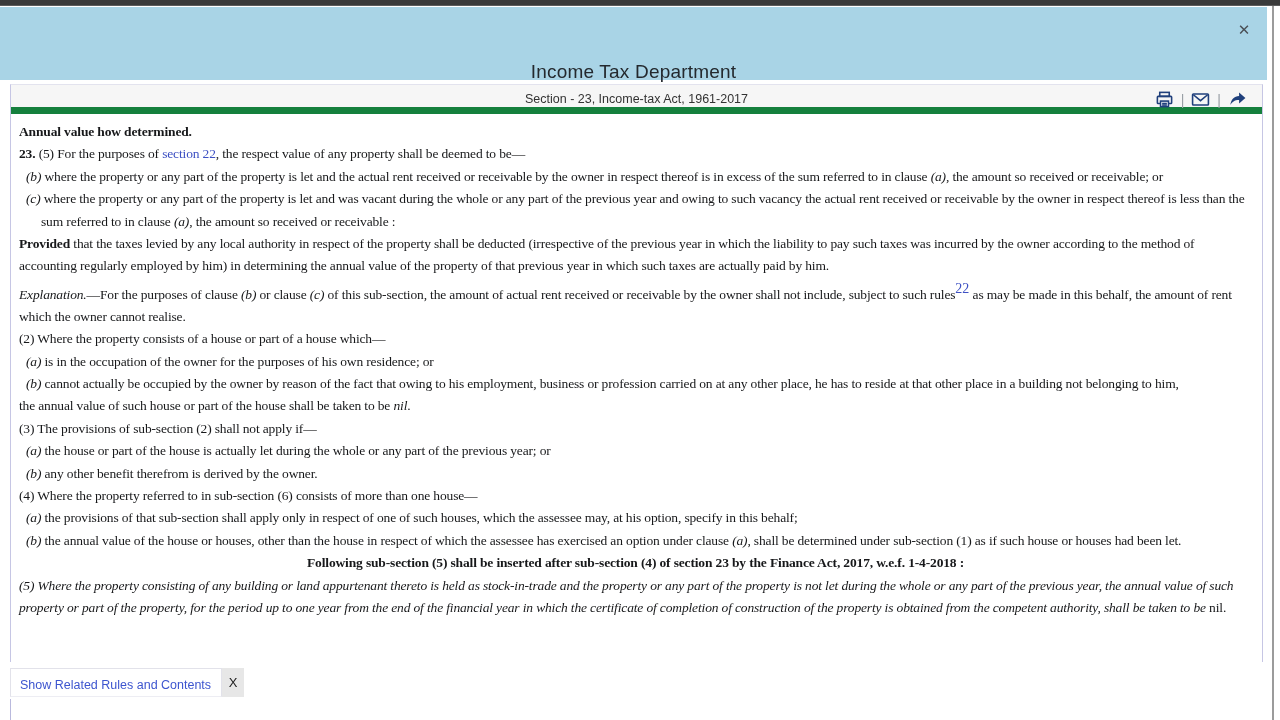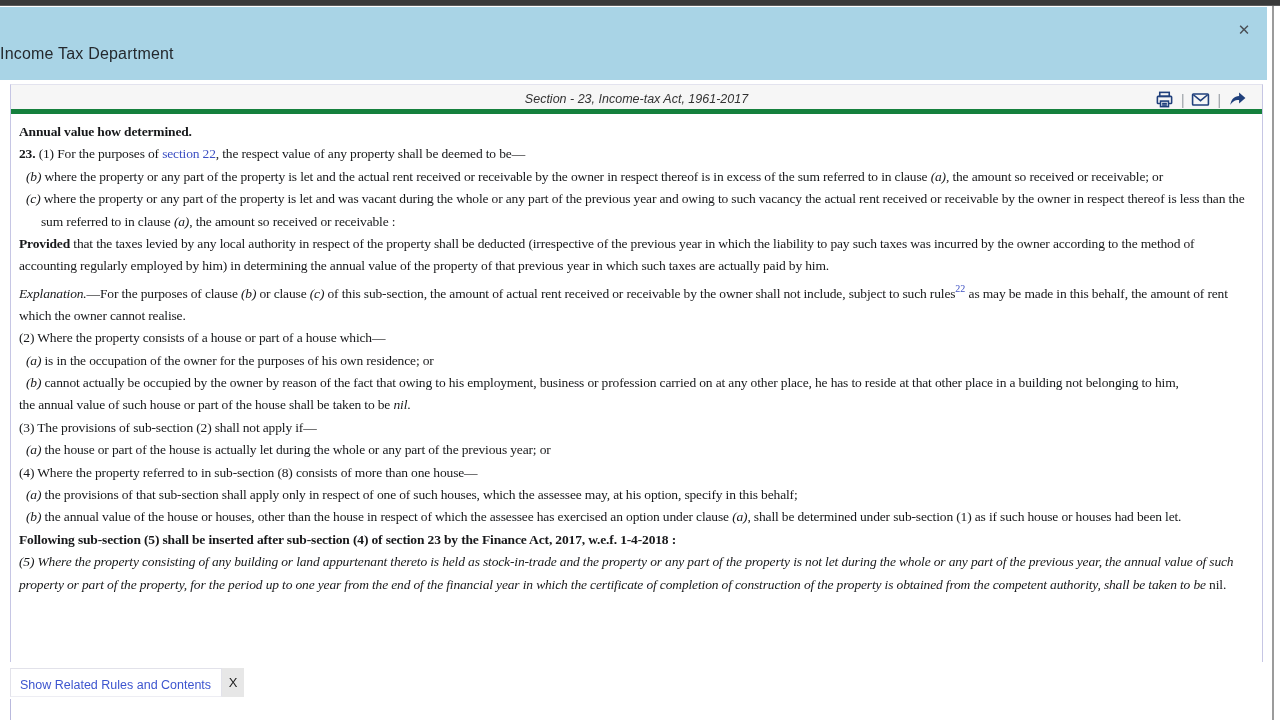--- a/index.html
+++ b/index.html
@@ -6,60 +6,60 @@
   html,body { width:1280px; height:720px; overflow:hidden; background:#ffffff;
               font-family:"Liberation Sans", sans-serif; }
 
   
   .os-strip { position:absolute; left:0; top:0; width:1280px; height:6px;
               background:#3a3a3a; border-bottom:1px solid #5c5c5c; }
 
   
   .titlebar { position:absolute; left:0; top:7px; width:1267px; height:73px;
               background:#a9d4e6; }
-  .titlebar .title { position:absolute; left:0; right:0; top:38px;
-              font-size:16px; color:#24292e; letter-spacing:.2px; }
+  .titlebar .title { position:absolute; left:0; right:0; top:54px;
+              text-align:center; font-size:19px; color:#24292e; letter-spacing:.2px; }
   .close-x { position:absolute; right:12px; top:12px; width:22px; height:22px;
               font-size:15px; color:#4a4f55; text-align:center; line-height:22px;
               cursor:pointer; }
 
   
   .win-edge { position:absolute; top:6px; right:6px; width:2px; height:714px;
               background:#9b9b9b; }
 
   
   .panel { position:absolute; left:10px; top:84px; width:1253px; height:578px;
            background:#ffffff; border-left:1px solid #c6c6e4; border-right:1px solid #c6c6e4;
            border-top:1px solid #e3e3ee; }
   .toolbar { position:relative; height:29px; background:#f6f6f6;
-             border-bottom:5px solid #15803d;font-style:italic; }
+             border-bottom:7px solid #15803d; }
   .toolbar .tb-title { position:absolute; left:0; right:0; top:7px; text-align:center;
              font-size:12.5px; color:#333; }
   .tb-icons { position:absolute; right:14px; top:4px; display:flex; align-items:center;
               gap:6px; }
   .tb-icons svg { display:block; }
   .tb-sep { color:#9aa0a6; font-size:14px; line-height:20px; }
   .tb-btn { cursor:pointer; padding:1px; }
 
   
   .doc { padding:7px 10px 0 8px; font-family:"Liberation Serif","DejaVu Serif",serif;
          font-size:13.5px; letter-spacing:-0.15px; color:#17181a; line-height:22.4px; }
   .doc p { margin:0; }
   .style-heading { font-weight:bold; }
   .style-main {}
   .style-clause { padding-left:7px; }
   .style-clause-hang { padding-left:22px; text-indent:-15px; }
-  .style-bold-note { font-weight:bold; }
+  .style-bold-note { font-weight:bold;text-align:center; }
   .style-ins { font-style:italic; }
   .seg-b { font-weight:bold; }
   .seg-i { font-style:italic; }
   .seg-r { font-style:normal; }
   a.seg-link { color:#3d50c3; text-decoration:none; }
   a.seg-sup-link { color:#3d50c3; text-decoration:none; vertical-align:super;
-                   font-size:10px; letter-spacing:0; }
+                   font-size:14px; letter-spacing:0; }
 
   
   .related-bar { position:absolute; left:10px; top:668px; display:flex; align-items:stretch; }
   .related-link-box { background:#ffffff; border:1px solid #e2e2ea; border-bottom:1px solid #ededf3;
                       padding:6px 10px 6px 9px; height:29px; }
   .related-link { font-size:12.5px; color:#3d55cf; text-decoration:none; cursor:pointer;
                   white-space:nowrap;text-align:center; }
   .related-close { width:22px; height:29px; background:#e7e7e7; color:#222;
                    font-family:"Liberation Sans",sans-serif; font-size:13px;
                    text-align:center; line-height:29px; cursor:pointer; }
@@ -103,32 +103,33 @@
       <span class="tb-sep">|</span>
       <span class="tb-btn">
         <svg width="19" height="19" viewBox="0 0 24 24" fill="#20407c">
           <path d="M14 3 L22 10 L14 17 L14 12.5 C8 12.5 5 15 3 19 C3.5 12 8 7.8 14 7.5 Z"></path>
         </svg>
       </span>
     </div>
   </div>
   <div class="doc">
       <p class="style-heading"><span>Annual value how determined.</span></p>
-      <p class="style-main"><span class="seg-b">23.</span><span> (1) For the purposes of </span><a href="#" class="seg-link">section 22</a><span>, the respect value of any property shall be deemed to be—</span></p>
+      <p class="style-main"><span class="seg-b">23.</span><span> (5) For the purposes of </span><a href="#" class="seg-link">section 22</a><span>, the respect value of any property shall be deemed to be—</span></p>
       <p class="style-clause"><span class="seg-i">(b)</span><span> where the property or any part of the property is let and the actual rent received or receivable by the owner in respect thereof is in excess of the sum referred to in clause </span><span class="seg-i">(a)</span><span>, the amount so received or receivable; or</span></p>
       <p class="style-clause-hang"><span class="seg-i">(c)</span><span> where the property or any part of the property is let and was vacant during the whole or any part of the previous year and owing to such vacancy the actual rent received or receivable by the owner in respect thereof is less than the sum referred to in clause </span><span class="seg-i">(a)</span><span>, the amount so received or receivable :</span></p>
       <p class="style-main"><span class="seg-b">Provided</span><span> that the taxes levied by any local authority in respect of the property shall be deducted (irrespective of the previous year in which the liability to pay such taxes was incurred by the owner according to the method of accounting regularly employed by him) in determining the annual value of the property of that previous year in which such taxes are actually paid by him.</span></p>
       <p class="style-main"><span class="seg-i">Explanation.</span><span>—For the purposes of clause </span><span class="seg-i">(b)</span><span> or clause </span><span class="seg-i">(c)</span><span> of this sub-section, the amount of actual rent received or receivable by the owner shall not include, subject to such rules</span><a href="#" class="seg-sup-link">22</a><span> as may be made in this behalf, the amount of rent which the owner cannot realise.</span></p>
       <p class="style-main"><span>(2) Where the property consists of a house or part of a house which—</span></p>
       <p class="style-clause"><span class="seg-i">(a)</span><span> is in the occupation of the owner for the purposes of his own residence; or</span></p>
       <p class="style-clause"><span class="seg-i">(b)</span><span> cannot actually be occupied by the owner by reason of the fact that owing to his employment, business or profession carried on at any other place, he has to reside at that other place in a building not belonging to him,</span></p>
       <p class="style-main"><span>the annual value of such house or part of the house shall be taken to be </span><span class="seg-i">nil</span><span>.</span></p>
       <p class="style-main"><span>(3) The provisions of sub-section (2) shall not apply if—</span></p>
       <p class="style-clause"><span class="seg-i">(a)</span><span> the house or part of the house is actually let during the whole or any part of the previous year; or</span></p>
-      <p class="style-main"><span>(4) Where the property referred to in sub-section (8) consists of more than one house—</span></p>
+      <p class="style-clause"><span class="seg-i">(b)</span><span> any other benefit therefrom is derived by the owner.</span></p>
+      <p class="style-main"><span>(4) Where the property referred to in sub-section (6) consists of more than one house—</span></p>
       <p class="style-clause"><span class="seg-i">(a)</span><span> the provisions of that sub-section shall apply only in respect of one of such houses, which the assessee may, at his option, specify in this behalf;</span></p>
       <p class="style-clause"><span class="seg-i">(b)</span><span> the annual value of the house or houses, other than the house in respect of which the assessee has exercised an option under clause </span><span class="seg-i">(a)</span><span>, shall be determined under sub-section (1) as if such house or houses had been let.</span></p>
       <p class="style-bold-note"><span>Following sub-section (5) shall be inserted after sub-section (4) of section 23 by the Finance Act, 2017, w.e.f. 1-4-2018 :</span></p>
       <p class="style-ins"><span>(5) Where the property consisting of any building or land appurtenant thereto is held as stock-in-trade and the property or any part of the property is not let during the whole or any part of the previous year, the annual value of such property or part of the property, for the period up to one year from the end of the financial year in which the certificate of completion of construction of the property is obtained from the competent authority, shall be taken to be </span><span class="seg-r">nil.</span></p>
     </div>
 </div>
 
 <div class="related-bar">
   <div class="related-link-box">
     <a class="related-link">Show Related Rules and Contents</a>

